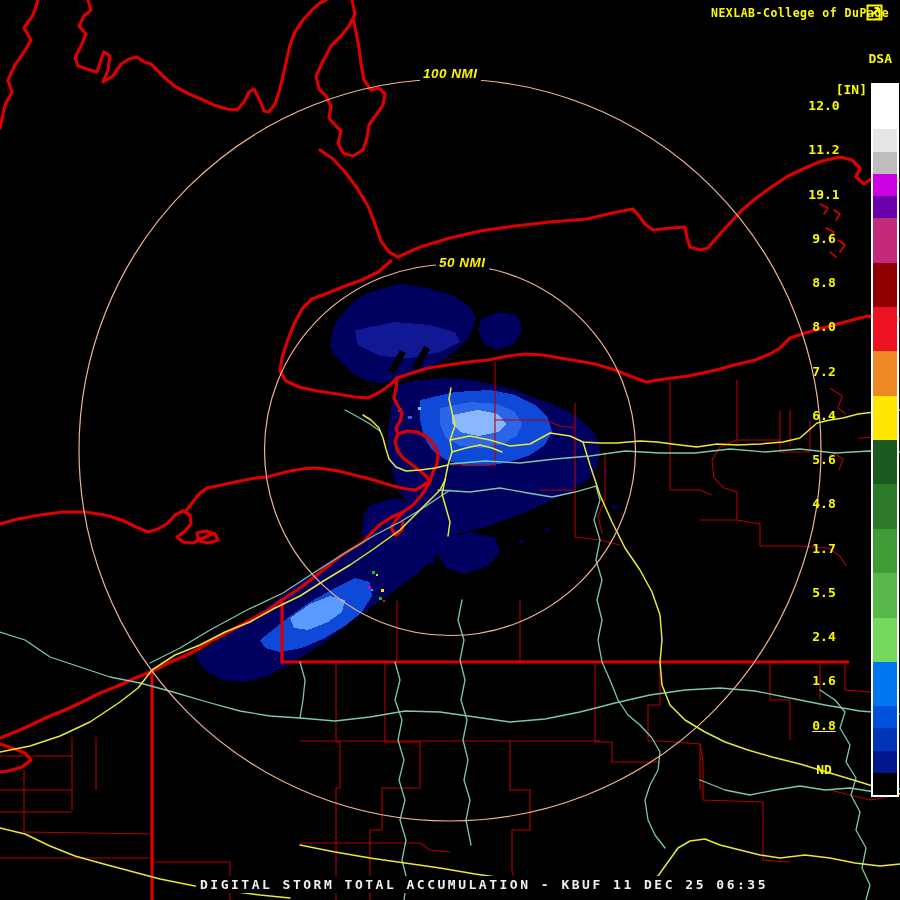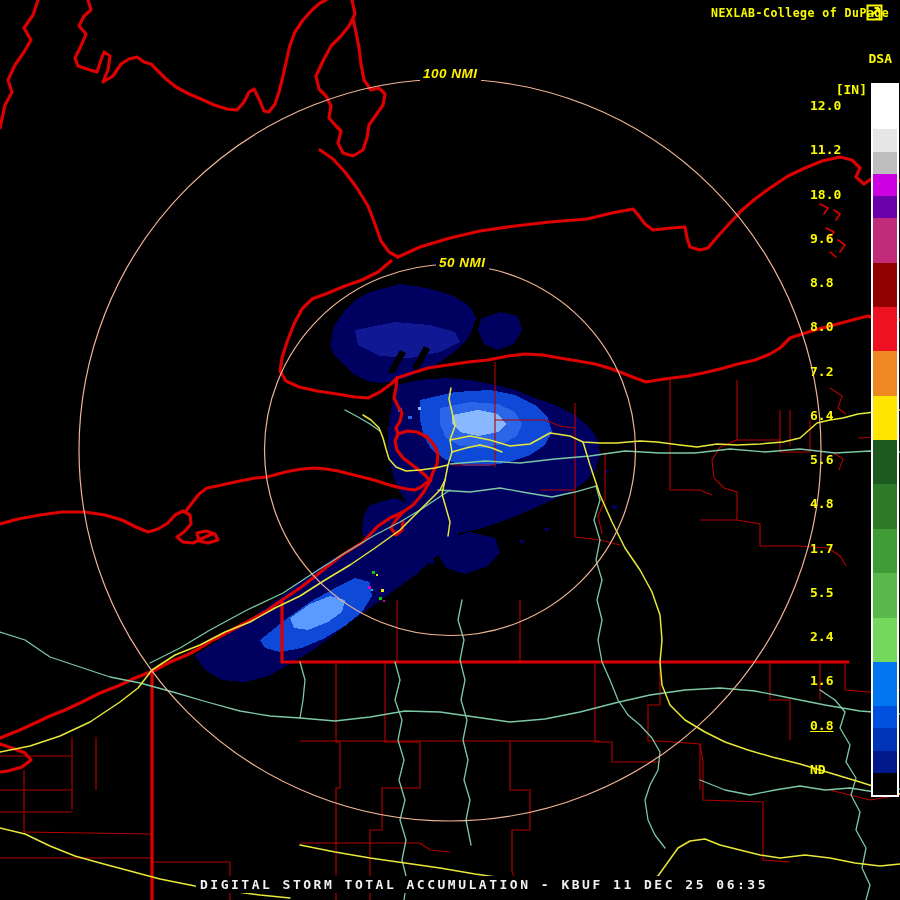--- a/index.html
+++ b/index.html
@@ -11,22 +11,22 @@
   .logo{position:absolute;top:4px;left:866px;width:17px;height:17px;}
   .prod{position:absolute;top:51px;right:8px;color:var(--annotation-yellow);
         font:bold 13px "DejaVu Sans Mono",monospace;}
   .units{position:absolute;top:62px;right:33px;color:var(--annotation-yellow);
         font:bold 13px "DejaVu Sans Mono",monospace;margin-top:20px;}
   #legend-box{position:absolute;left:871px;top:83px;width:24px;height:710px;
         border:2px solid #ffffff;background:#000;display:flex;flex-direction:column;}
   .leg-seg{flex:1 1 0;display:flex;flex-direction:column;}
   .leg-sub{flex:1 1 0;}
   #legend-labels{position:absolute;left:800px;top:85px;width:66px;height:708px;}
-  .leg-lab{position:absolute;right:0;width:56px;height:18px;line-height:18px;
-        text-align:left;color:var(--annotation-yellow);
+  .leg-lab{position:absolute;right:14px;width:56px;height:18px;line-height:18px;
+        text-align:center;color:var(--annotation-yellow);
         font:bold 13px "DejaVu Sans Mono",monospace;}
   .ringlab{position:absolute;background:#000;color:#ffF200;padding:0 3px;
         font:italic bold 13.5px "Liberation Sans",sans-serif;letter-spacing:.5px;}
   #ring100-label{left:420px;top:66px;}
   #ring50-label{left:423px;top:255px;margin-left:13px;}
   #footer{position:absolute;left:196px;top:876px;background:#000;padding:1px 4px;
         color:var(--footer-text);font:bold 13px "DejaVu Sans Mono",monospace;
         letter-spacing:2.5px;white-space:nowrap;}
 </style>
 </head>
@@ -221,21 +221,21 @@
         <div class="leg-sub" style="background: rgb(0, 52, 184);"></div>
       </div>
       <div class="leg-seg">
         <div class="leg-sub" style="background: rgb(0, 24, 140);"></div>
         <div class="leg-sub" style="background: rgb(0, 0, 0);"></div>
       </div>
     </div>
 <div id="legend-labels">
       <div class="leg-lab" style="top: 13.125px;">12.0</div>
       <div class="leg-lab" style="top: 57.375px;">11.2</div>
-      <div class="leg-lab" style="top: 101.625px;">18.0</div>
+      <div class="leg-lab" style="top: 101.625px;">19.1</div>
       <div class="leg-lab" style="top: 145.875px;">9.6</div>
       <div class="leg-lab" style="top: 190.125px;">8.8</div>
       <div class="leg-lab" style="top: 234.375px;">8.0</div>
       <div class="leg-lab" style="top: 278.625px;">7.2</div>
       <div class="leg-lab" style="top: 322.875px;">6.4</div>
       <div class="leg-lab" style="top: 367.125px;">5.6</div>
       <div class="leg-lab" style="top: 411.375px;">4.8</div>
       <div class="leg-lab" style="top: 455.625px;">1.7</div>
       <div class="leg-lab" style="top: 499.875px;">5.5</div>
       <div class="leg-lab" style="top: 544.125px;">2.4</div>

